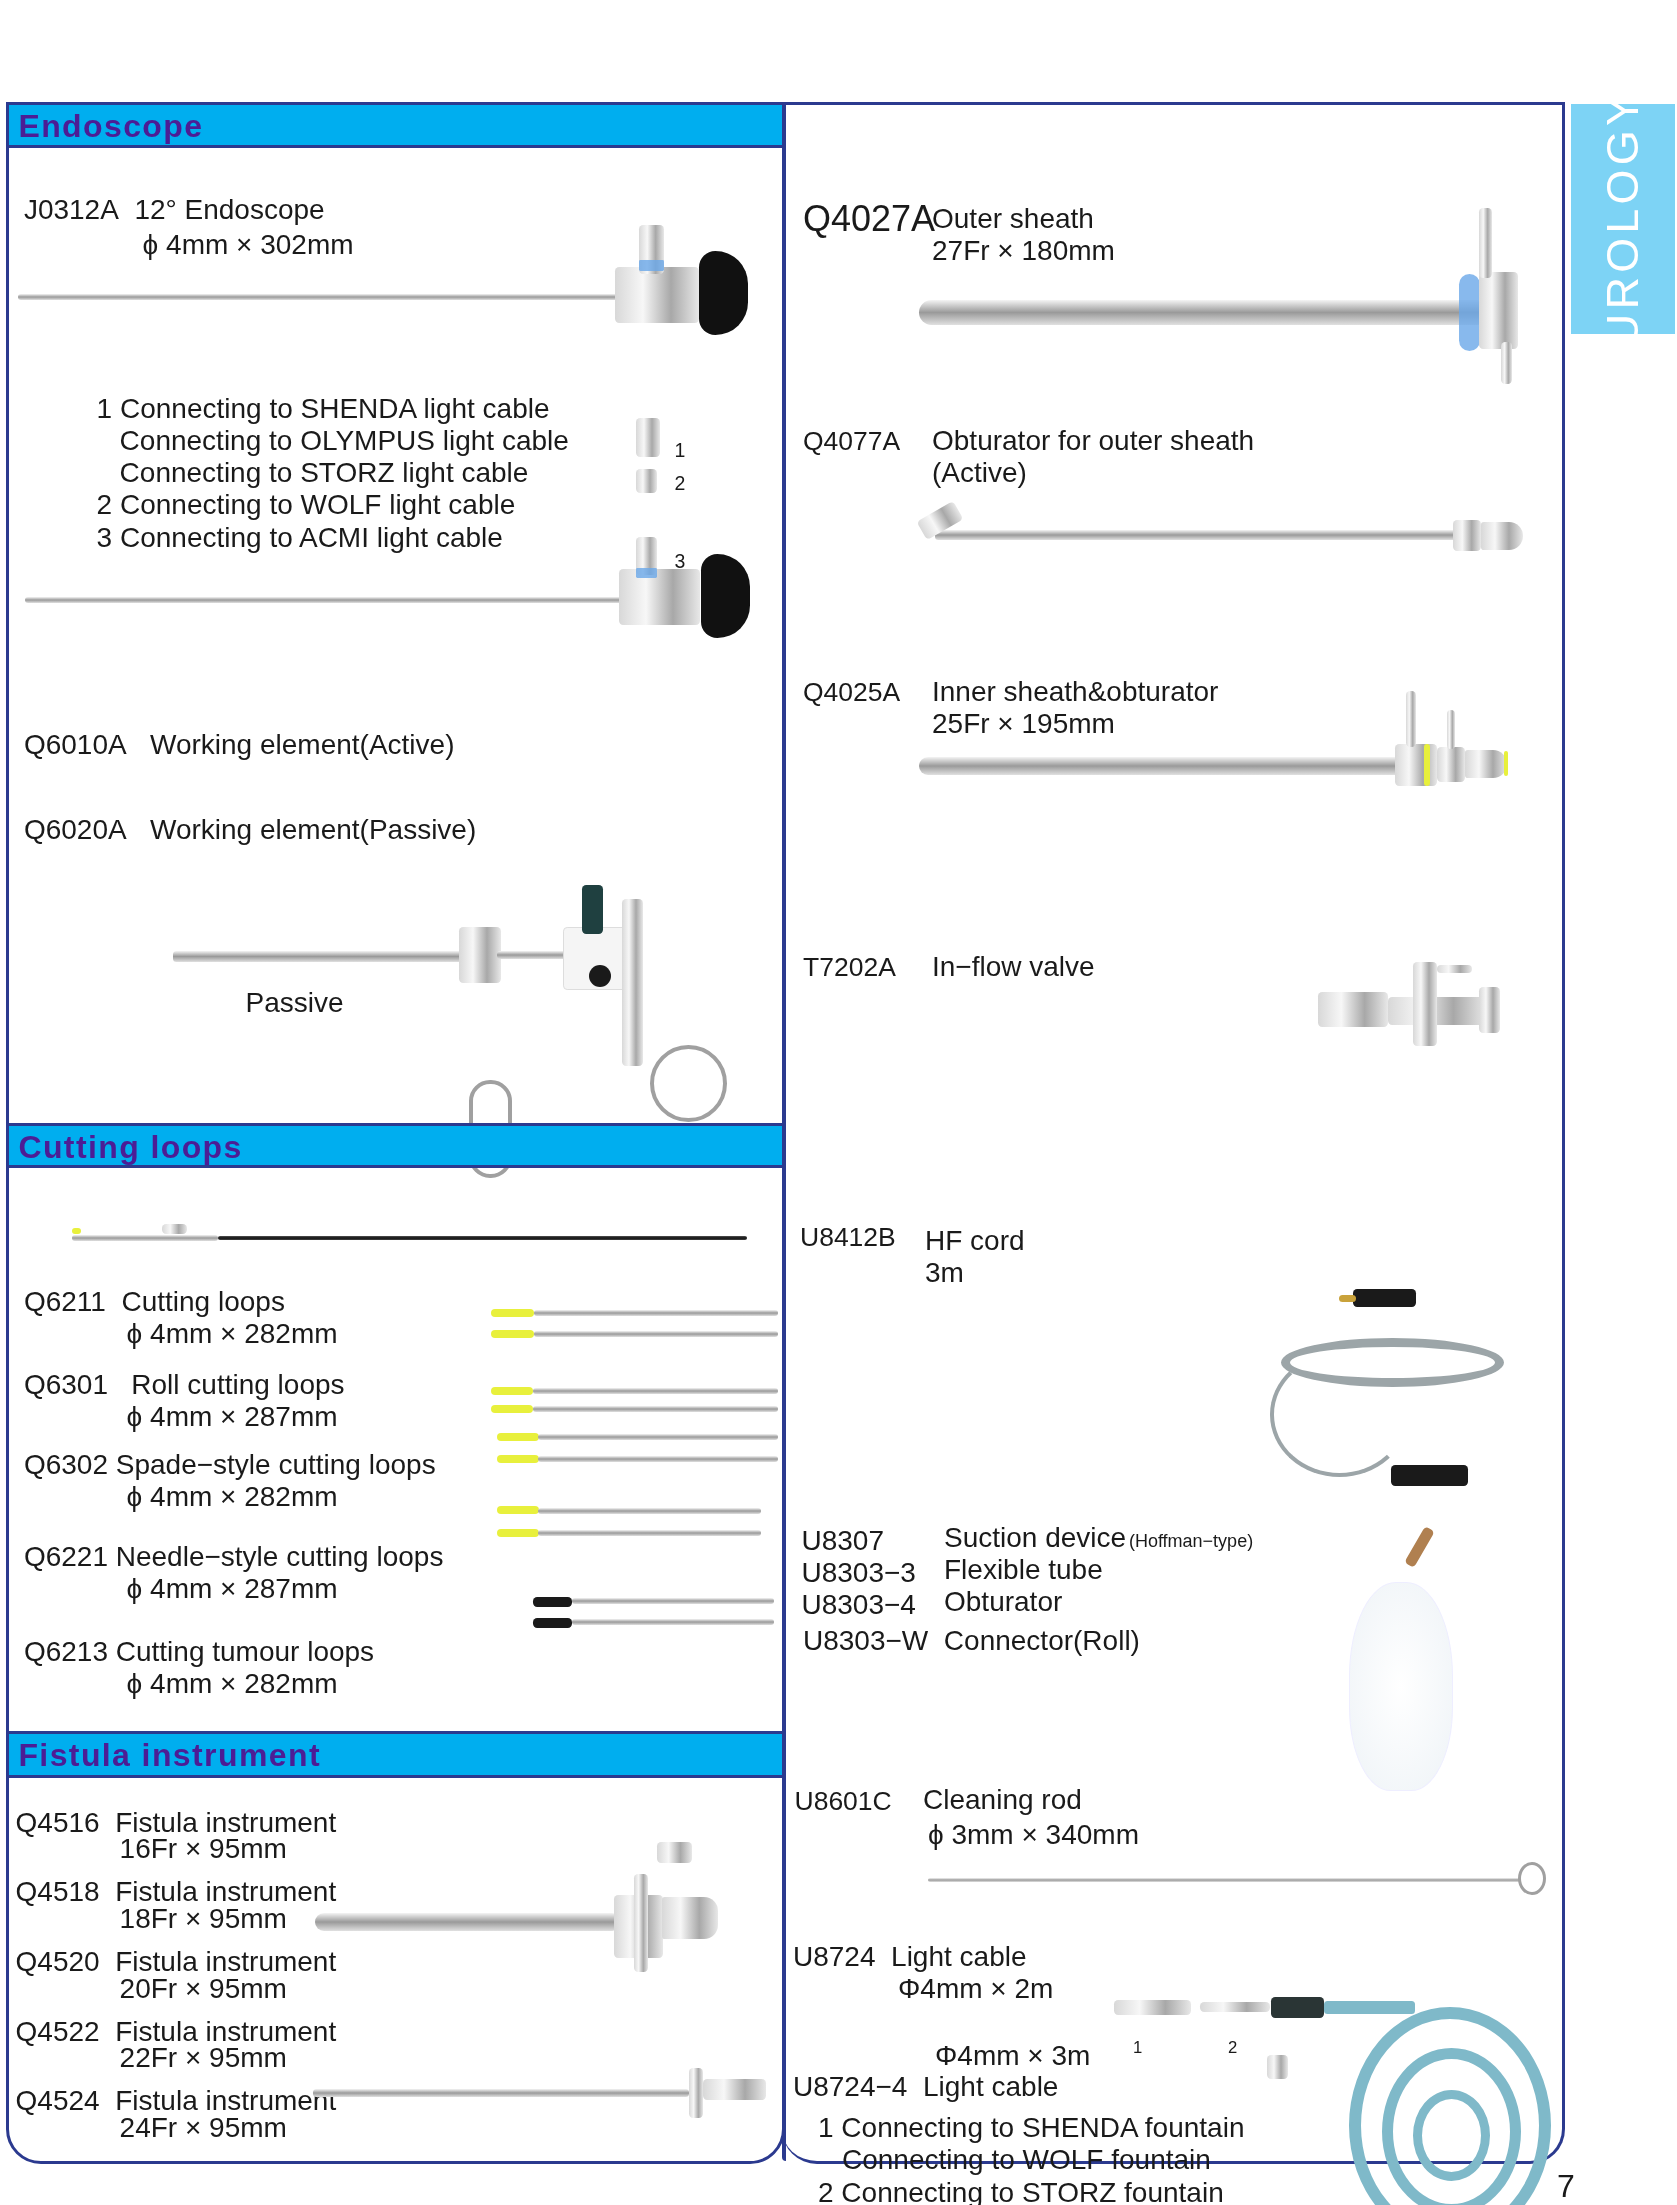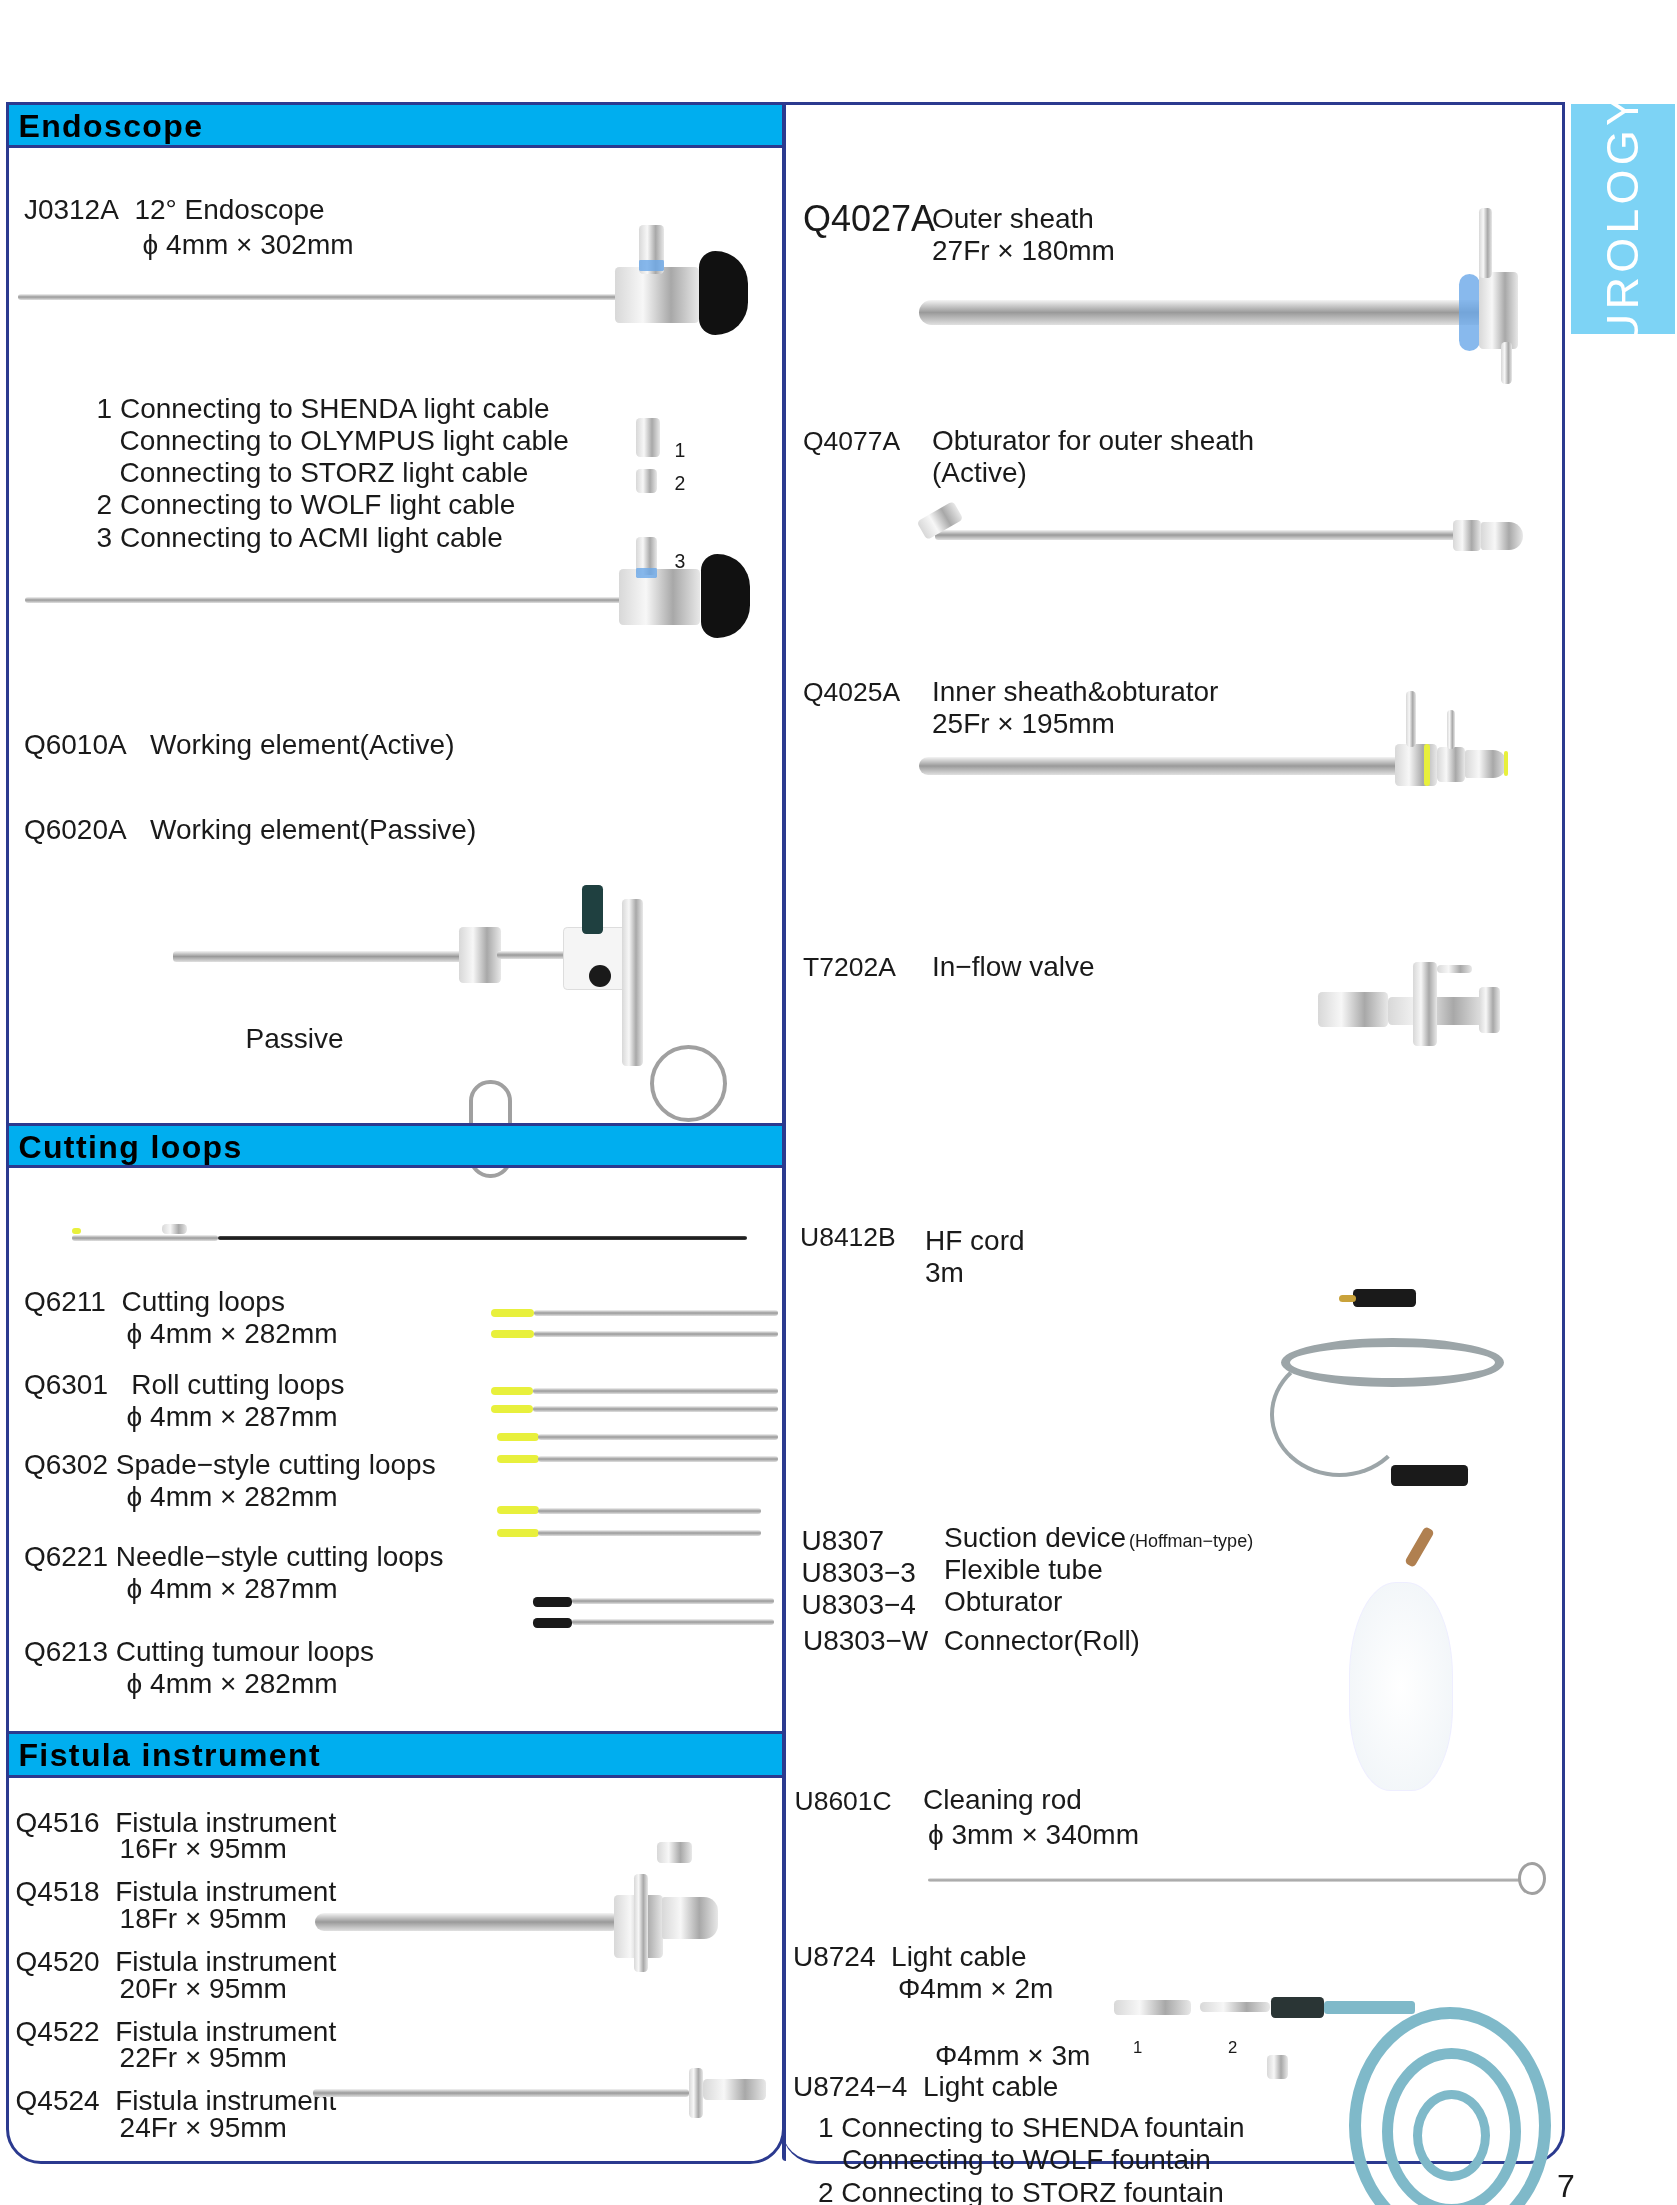--- a/index.html
+++ b/index.html
@@ -3,21 +3,21 @@
 <meta charset="utf-8">
 <style>
   * { box-sizing: border-box; margin: 0; padding: 0; }
   html, body { width: 1677px; height: 2205px; background: #ffffff; overflow: hidden; }
   body { position: relative; font-family: "Liberation Sans", "DejaVu Sans", sans-serif; color: #1a1a1a; }
 
   .panel { position: absolute; border: 3.5px solid #2b3a8f; background: #fff; }
   .header {
     position: absolute; left: 0; right: 0; height: 43px;
     background: #00aeef; border-bottom: 3.5px solid #2b3a8f;
-    color: #000000; font-weight: bold; font-size: 32px; letter-spacing: 1.4px;
+    color: #4c1d95; font-weight: bold; font-size: 32px; letter-spacing: 1.4px;
     padding-left: 9.8px; line-height: 42px; font-family: "Liberation Sans", sans-serif;
   }
   .header.mid { border-top: 3.5px solid #2b3a8f; }
   .txt { position: absolute; font-size: 28px; line-height: 32px; white-space: nowrap; color: #1a1a1a; }
   .txt.sm { font-size: 19.5px; }
   .side-tab {
     position: absolute; left: 1571px; top: 104px; width: 104px; height: 230px;
     background: #7dd3f5;
   }
   .side-tab span {
@@ -91,21 +91,21 @@
     <div class="rod" style="left:164px; top:846px; width:293px; height:11px;"></div>
     <div class="metal" style="left:450px; top:822px; width:42px; height:56px;"></div>
     <div class="rod" style="left:488px; top:846px; width:77px; height:8.4px;"></div>
     <div class="metal" style="left:554px; top:822px; width:70px; height:63px; background:#f5f5f5; border:0.7px solid #ddd;"></div>
     <div class="blk" style="left:573px; top:780px; width:21px; height:49px; background:#1f4040;"></div>
     <div class="blk" style="left:580px; top:860px; width:22px; height:22px; border-radius:50%;"></div>
     <div class="metal" style="left:613px; top:794px; width:21px; height:167px;"></div>
     <div class="ring" style="left:460px; top:975px; width:43px; height:98px; border-radius:21px;"></div>
     <div class="ring" style="left:641px; top:940px; width:77px; height:77px;"></div>
   </div>
-  <div class="txt" style="left:237px; top:882px;margin-top:36px;">Passive</div>
+  <div class="txt" style="left:237px; top:882px;">Passive</div>
 
   <div class="header mid" style="top:1018px; height:45px;">Cutting loops</div>
   <div>
     <div class="rod" style="left:63px; top:1130px; width:146px; height:5.6px;"></div>
     <div class="metal" style="left:153px; top:1119px; width:25px; height:9.8px;"></div>
     <div class="rod dark" style="left:209px; top:1131px; width:529px;"></div>
     <div class="yellow" style="left:63px; top:1123px; width:9.8px; height:5.6px;"></div>
   </div>
 
   <div class="txt" style="left:15.3px; top:1181px;">

